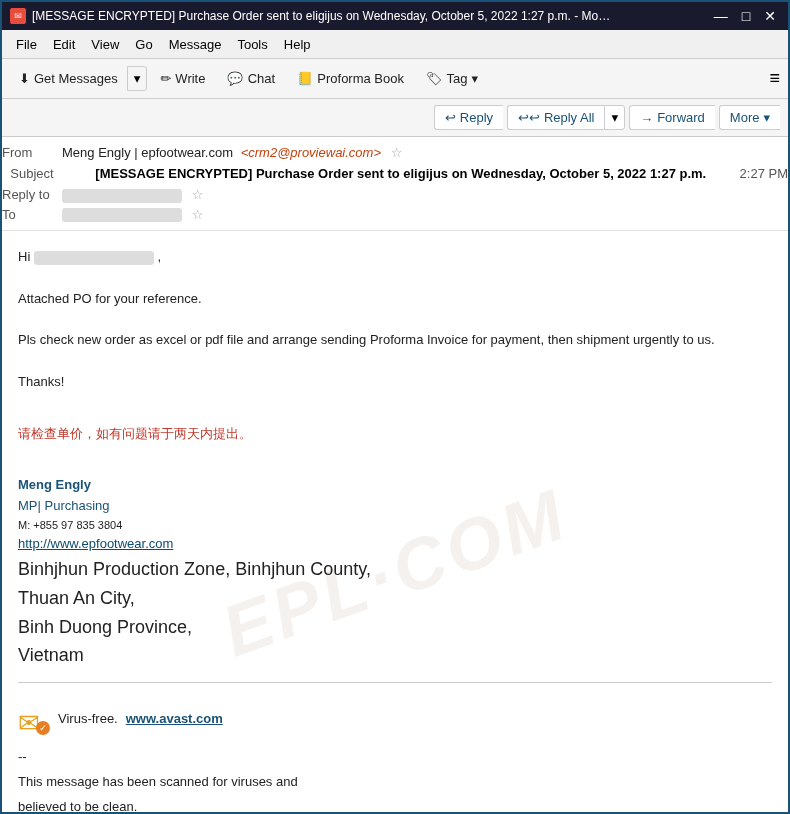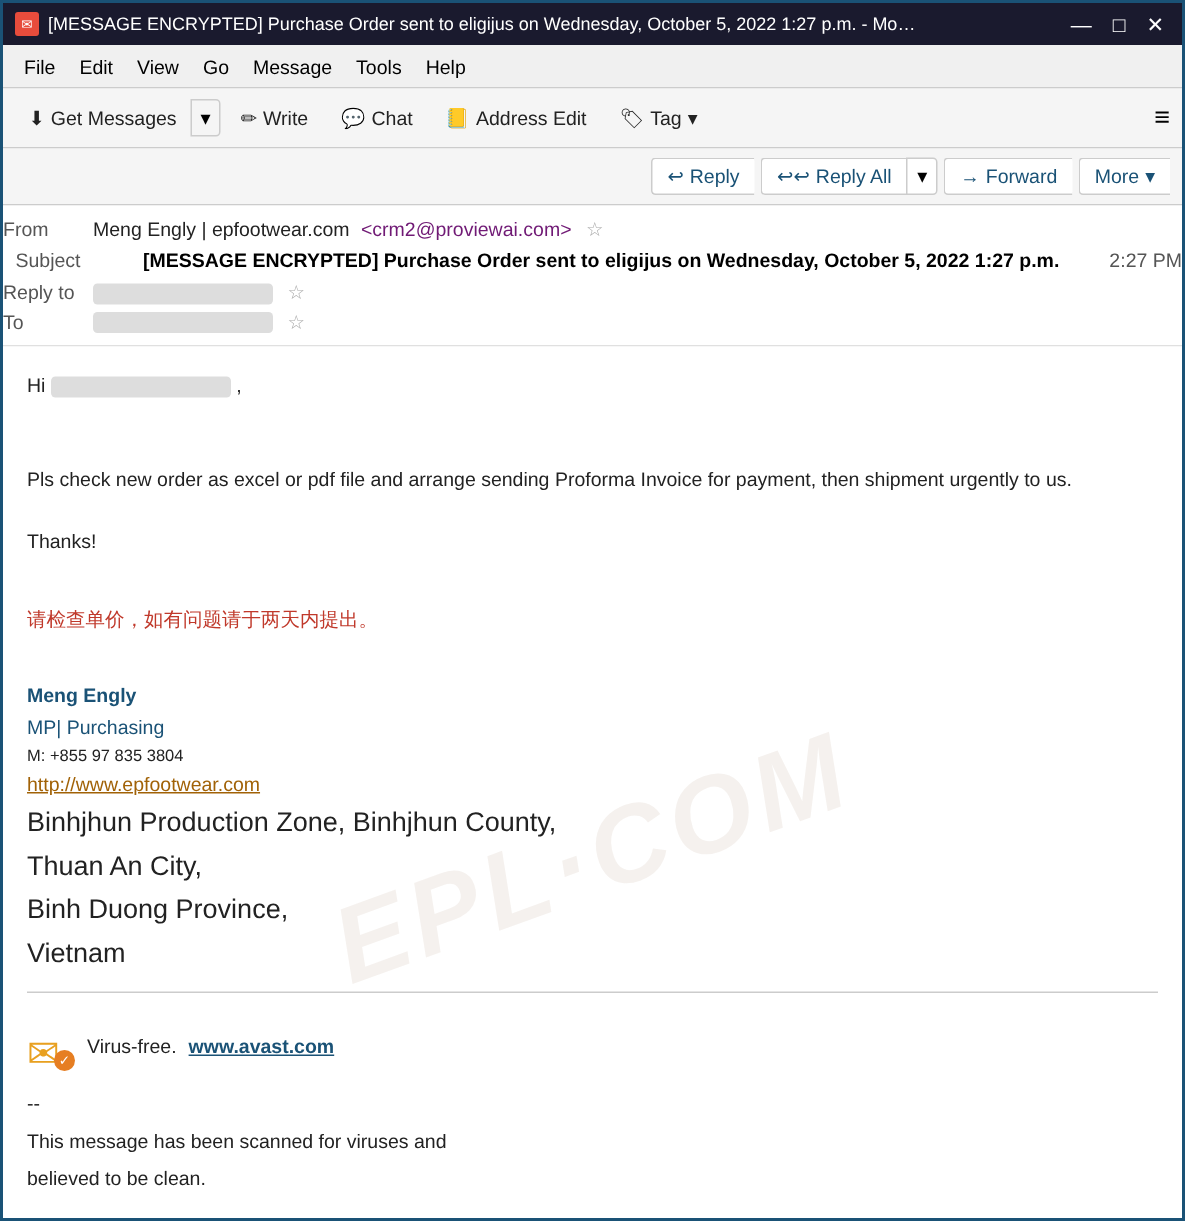--- a/index.html
+++ b/index.html
@@ -147,21 +147,21 @@
       white-space: nowrap;
       letter-spacing: 4px;
       z-index: 0;
       font-style: italic;
     }
     .body-content { position: relative; z-index: 1; }
     .chinese-text { color: #c0392b; font-size: 13px; margin: 10px 0; }
     .sender-name { font-weight: bold; color: #1a5276; font-size: 13px; }
     .sender-title { color: #1a5276; font-size: 13px; }
     .sender-phone { color: #222; font-size: 11px; }
-    .sender-link { color: #a16207; font-size: 13px; text-align: center; }
+    .sender-link { color: #0c4a6e; font-size: 13px; text-align: center; }
     .sender-address { color: #222; font-size: 18px; }
     .divider { border: none; border-top: 1px solid #ccc; margin: 12px 0; }
 
     
     .virus-scan {
       display: flex;
       align-items: center;
       gap: 8px;
       padding: 8px 0;
       font-size: 13px;
@@ -237,21 +237,21 @@
   <button class="toolbar-btn">
     <span>✏</span>
     <span>Write</span>
   </button>
   <button class="toolbar-btn">
     <span>💬</span>
     <span>Chat</span>
   </button>
   <button class="toolbar-btn">
     <span>📒</span>
-    <span>Address Edit</span>
+    <span>Proforma Book</span>
   </button>
   <button class="toolbar-btn">
     <span>🏷</span>
     <span>Tag</span>
     <span>▾</span>
   </button>
   <button class="hamburger-btn toolbar-right">≡</button>
 </div>
 
 <div class="action-bar">
@@ -280,21 +280,21 @@
       <span>▾</span>
     </button>
   </div>
 </div>
 
 <div class="email-header">
   <div class="header-row">
     <span class="header-label">From</span>
     <span class="header-value">
       <span>Meng Engly | epfootwear.com</span>
-      <span style="color:#701a75; margin-left:4px;">&lt;crm2@proviewai.com&gt;</span>
+      <span style="color:#c2410c; margin-left:4px;font-style:italic;">&lt;crm2@proviewai.com&gt;</span>
       <span class="star-icon">☆</span>
     </span>
   </div>
   <div class="subject-row">
     <span class="header-label">Subject</span>
     <span class="subject-text">[MESSAGE ENCRYPTED] Purchase Order sent to eligijus on Wednesday, October 5, 2022 1:27 p.m.</span>
     <span class="subject-time">2:27 PM</span>
   </div>
   <div class="header-row">
     <span class="header-label">Reply to</span>
@@ -315,20 +315,21 @@
 <div class="main-content">
   <div class="email-body">
     <div class="watermark">EPL·COM</div>
     <div class="body-content">
       <p>
         <span>Hi</span>
         <span class="blurred">&nbsp;&nbsp;&nbsp;&nbsp;&nbsp;&nbsp;</span>
         <span>,</span>
       </p>
       <br>
+      <p>Attached PO for your reference.</p>
       <br>
       <p>Pls check new order as excel or pdf file and arrange sending Proforma Invoice for payment, then shipment urgently to us.</p>
       <br>
       <p>Thanks!</p>
       <br>
       <p class="chinese-text">请检查单价，如有问题请于两天内提出。</p>
       <br>
       <p class="sender-name">Meng Engly</p>
       <p class="sender-title">MP| Purchasing</p>
       <p class="sender-phone">M: +855 97 835 3804</p>

